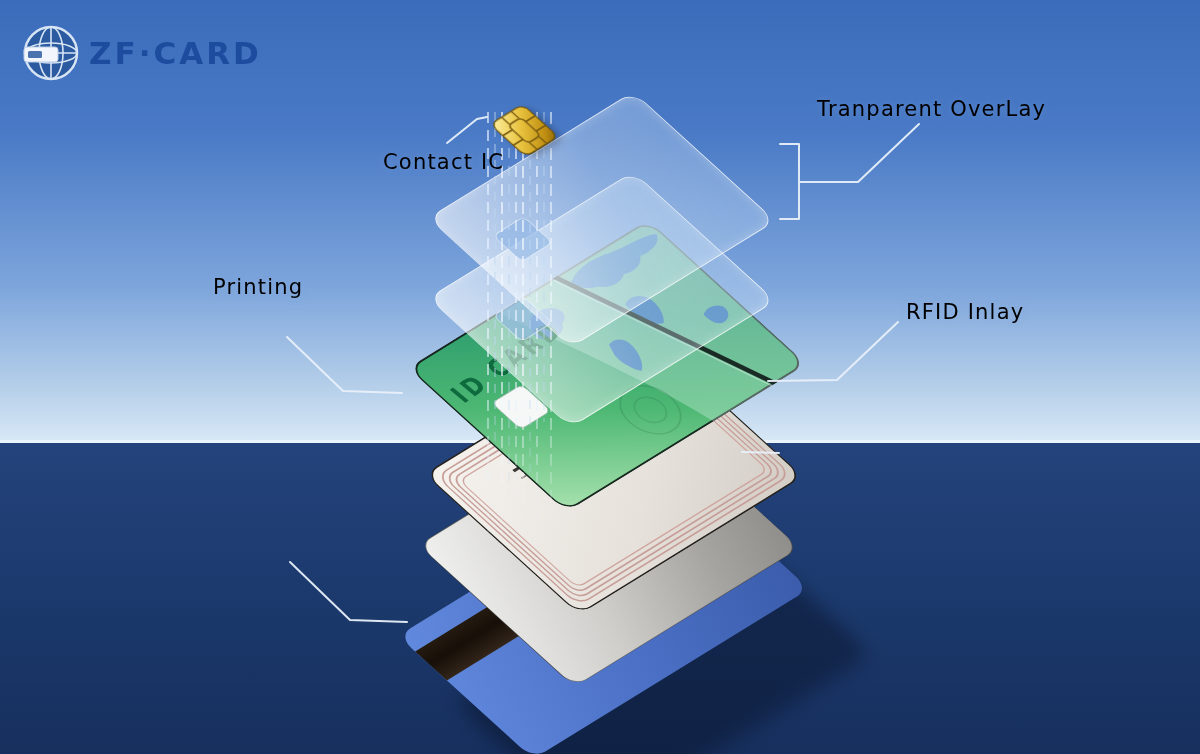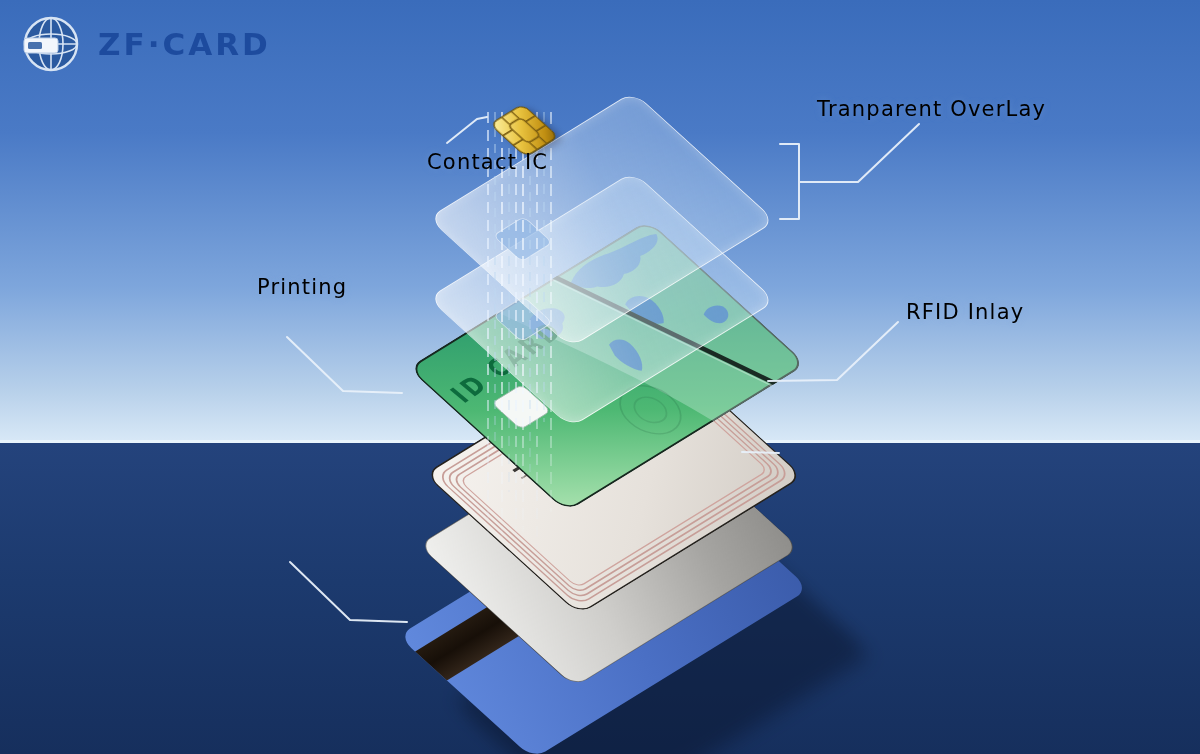--- a/index.html
+++ b/index.html
@@ -18,26 +18,26 @@
          background:rgba(142,181,228,.62);border:1px solid rgba(255,255,255,.6);}
   .card-gray{background:linear-gradient(115deg,#f0f0ee 0%,#cfcecb 40%,#a5a4a1 75%,#8e8d8a 100%);
          border:1px solid rgba(25,25,25,.55);}
   .card-blue{background:linear-gradient(115deg,#6189dd 0%,#4a6fc4 55%,#3b5cab 100%);}
   .mag-stripe{position:absolute;left:-4px;right:-4px;top:26px;height:48px;
          background:linear-gradient(180deg,#241a10 0%,#170f08 45%,#32251a 100%);}
   .shadow-blob{position:absolute;transform-origin:0 0;transform:matrix(0.6,-0.37,0.66,0.6,0,0);
          background:rgba(8,18,42,.48);border-radius:26px;filter:blur(12px);}
   .ann{position:absolute;color:#000000;font-size:21px;letter-spacing:1.2px;font-weight:400;
        text-shadow:0 0 7px rgba(130,170,225,.4);white-space:nowrap;}
-  .ann .line{display:block;line-height:25px;margin-left:44px;}
+  .ann .line{display:block;line-height:25px;}
   .leads{position:absolute;inset:0;pointer-events:none;}
   .dashes{position:absolute;left:484px;top:112px;width:80px;height:460px;
           -webkit-mask-image:linear-gradient(180deg,#000 55%,transparent 97%);
           mask-image:linear-gradient(180deg,#000 55%,transparent 97%);}
-  .logo{position:absolute;left:22px;top:15px;display:flex;align-items:center;gap:18px;}
+  .logo{position:absolute;left:22px;top:24px;display:flex;align-items:center;gap:9px;}
   .logo-text{color:#1d4b9e;font-size:31px;font-weight:700;letter-spacing:3px;}
 </style>
 </head>
 <body>
 
 <div class="scene">
 
   <div class="sky"></div>
   <div class="sea"></div>
   <div class="horizon"></div>
@@ -145,21 +145,21 @@
       <path d="M447,143 L477,119 L487,117"></path>
       <path d="M780,144 L799,144 L799,219 L780,219"></path>
       <path d="M799,182 L858,182 L919,124"></path>
       <path d="M287,337 L343,391 L402,393"></path>
       <path d="M898,322 L837,380 L768,381"></path>
       <path d="M742,452 L779,453"></path>
       <path d="M290,562 L350,620 L407,622"></path>
     </g>
   </svg>
 
-  <div class="ann" style="left:383px;top:150px;margin-left:44px;">Contact IC</div>
+  <div class="ann" style="left:383px;top:150px;">Contact IC</div>
 
   <div class="ann" style="left:817px;top:97px;">Tranparent OverLay</div>
 
   <div class="ann" style="left:213px;top:275px;">
     <span class="line">Printing</span>
   </div>
 
   <div class="ann" style="left:906px;top:300px;">RFID Inlay</div>
 
 

